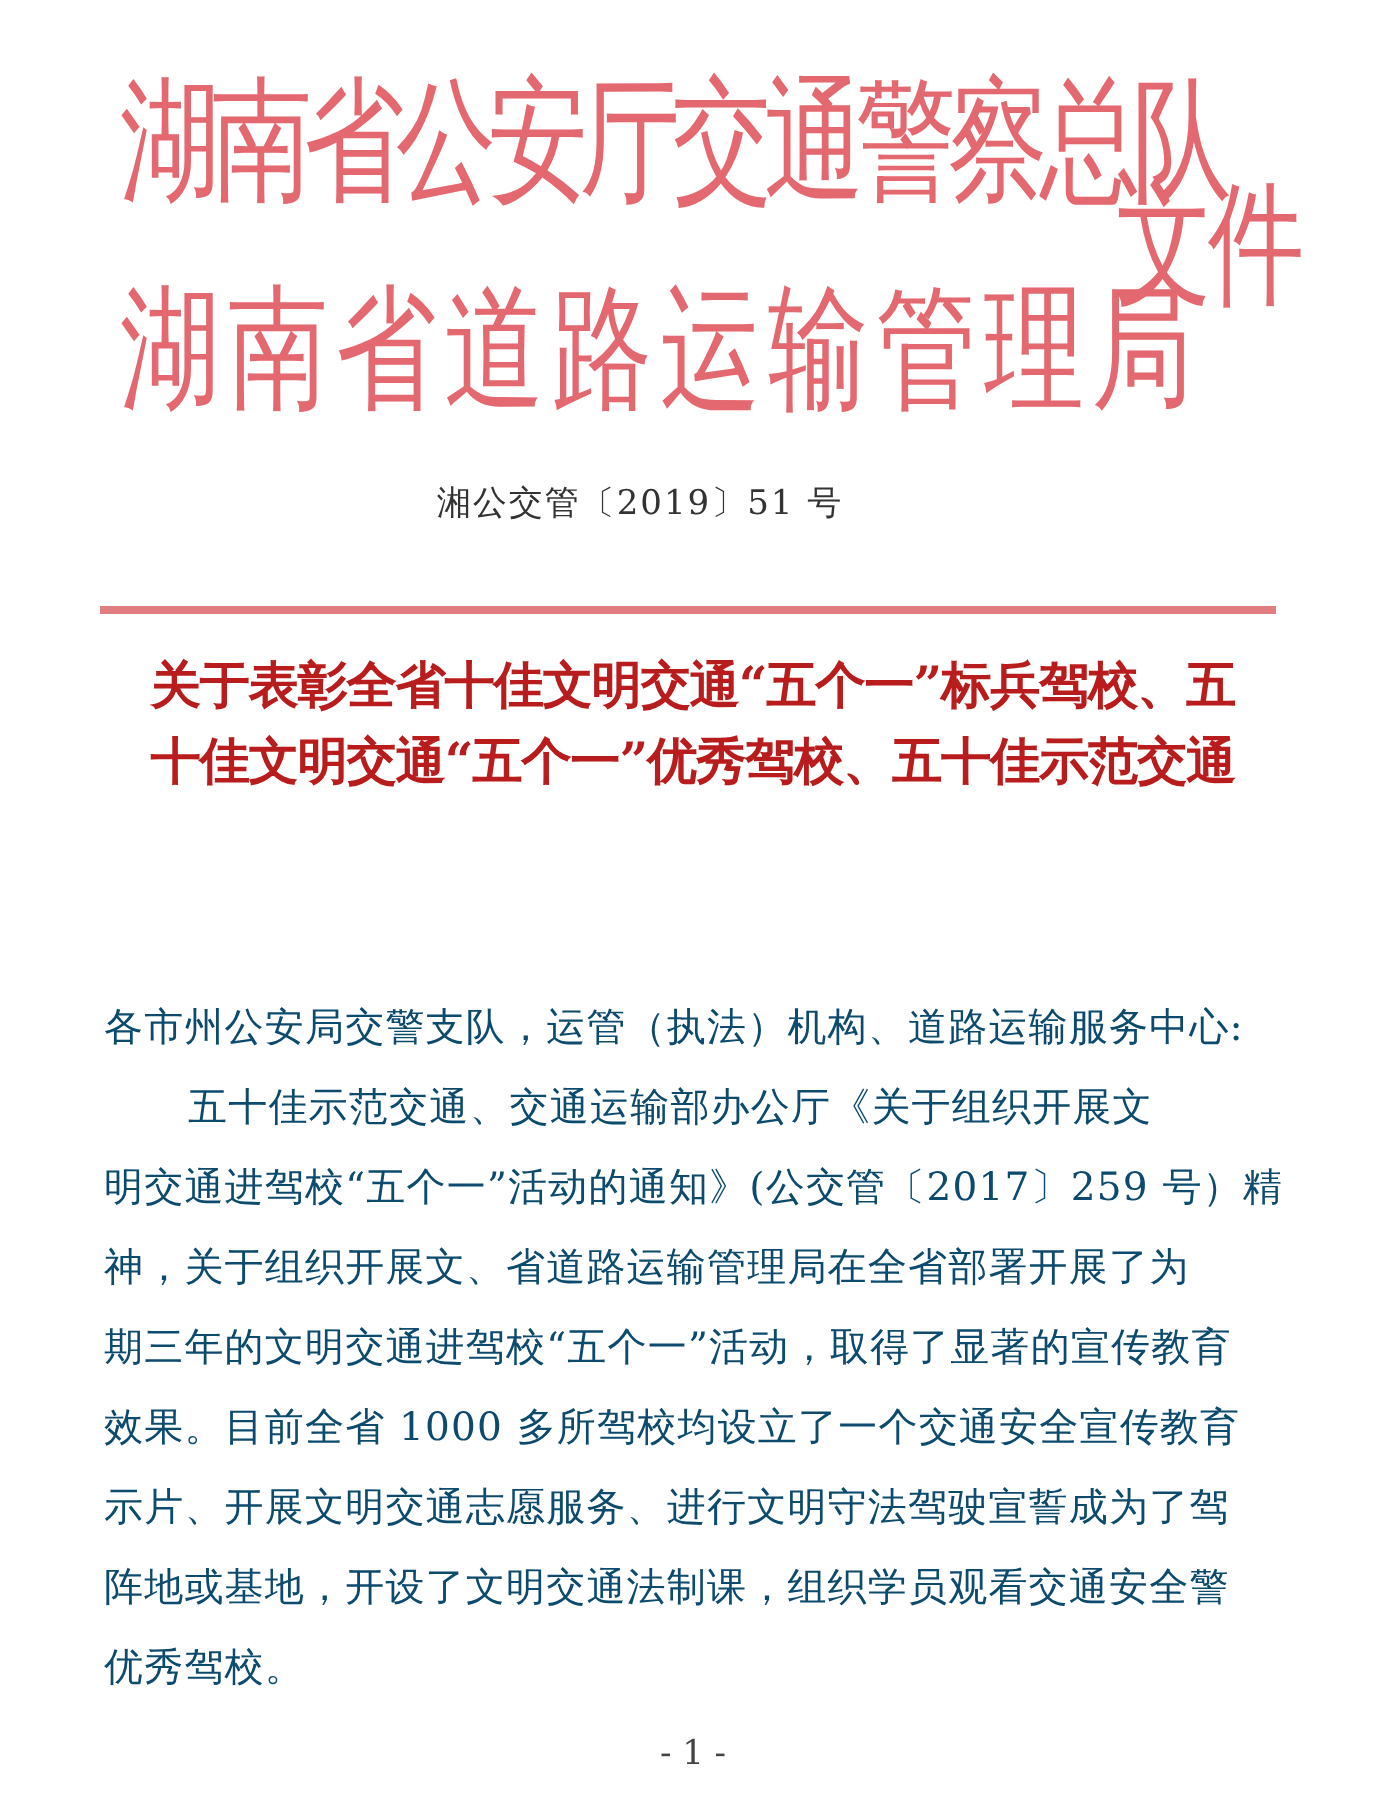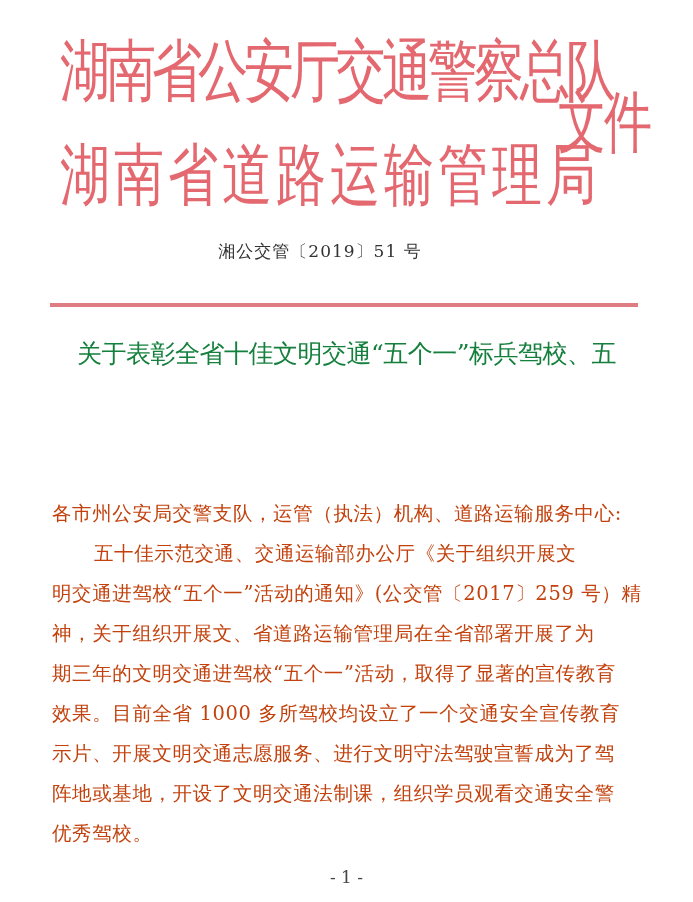--- a/index.html
+++ b/index.html
@@ -69,41 +69,41 @@
       position: absolute;
       left: 50px;
       top: 303px;
       width: 588px;
       height: 4px;
       background: #e07d82;
     }
     .title-block {
       position: absolute;
       left: 44px;
-      top: 335px;
+      top: 324px;
       width: 605px;
       text-align: center;
       font-family: "DejaVu Serif", "Liberation Serif", serif;
-      font-weight: normal;
+      font-weight: bold;
       font-size: 25px;
       line-height: 38px;
-      color: #15803d;
+      color: #b91c1c;
       letter-spacing: -0.5px;
     }
     .title-block div {
       white-space: nowrap;
     }
     .body-block {
       position: absolute;
       left: 52px;
       top: 494px;
       width: 600px;
       font-size: 19.5px;
       line-height: 40px;
-      color: #c2410c;
+      color: #0c4a6e;
     }
     .body-line {
       white-space: nowrap;
       letter-spacing: 0.6px;
     }
     .indent {
       padding-left: 42px;
     }
     .page-number {
       position: absolute;
@@ -123,20 +123,21 @@
   <div class="org-line org-line-2">湖南省道路运输管理局</div>
   <div class="doc-word">文件</div>
 </div>
 
 <div class="doc-number">湘公交管〔2019〕51 号</div>
 
 <div class="red-rule"></div>
 
 <div class="title-block">
   <div>关于表彰全省十佳文明交通“五个一”标兵驾校、五</div>
+  <div>十佳文明交通“五个一”优秀驾校、五十佳示范交通</div>
 </div>
 
 <div class="body-block">
   <div class="body-line">各市州公安局交警支队，运管（执法）机构、道路运输服务中心:</div>
   <div class="body-line indent">五十佳示范交通、交通运输部办公厅《关于组织开展文</div>
   <div class="body-line">明交通进驾校“五个一”活动的通知》(公交管〔2017〕259 号）精</div>
   <div class="body-line">神，关于组织开展文、省道路运输管理局在全省部署开展了为</div>
   <div class="body-line">期三年的文明交通进驾校“五个一”活动，取得了显著的宣传教育</div>
   <div class="body-line">效果。目前全省 1000 多所驾校均设立了一个交通安全宣传教育</div>
   <div class="body-line">示片、开展文明交通志愿服务、进行文明守法驾驶宣誓成为了驾</div>

